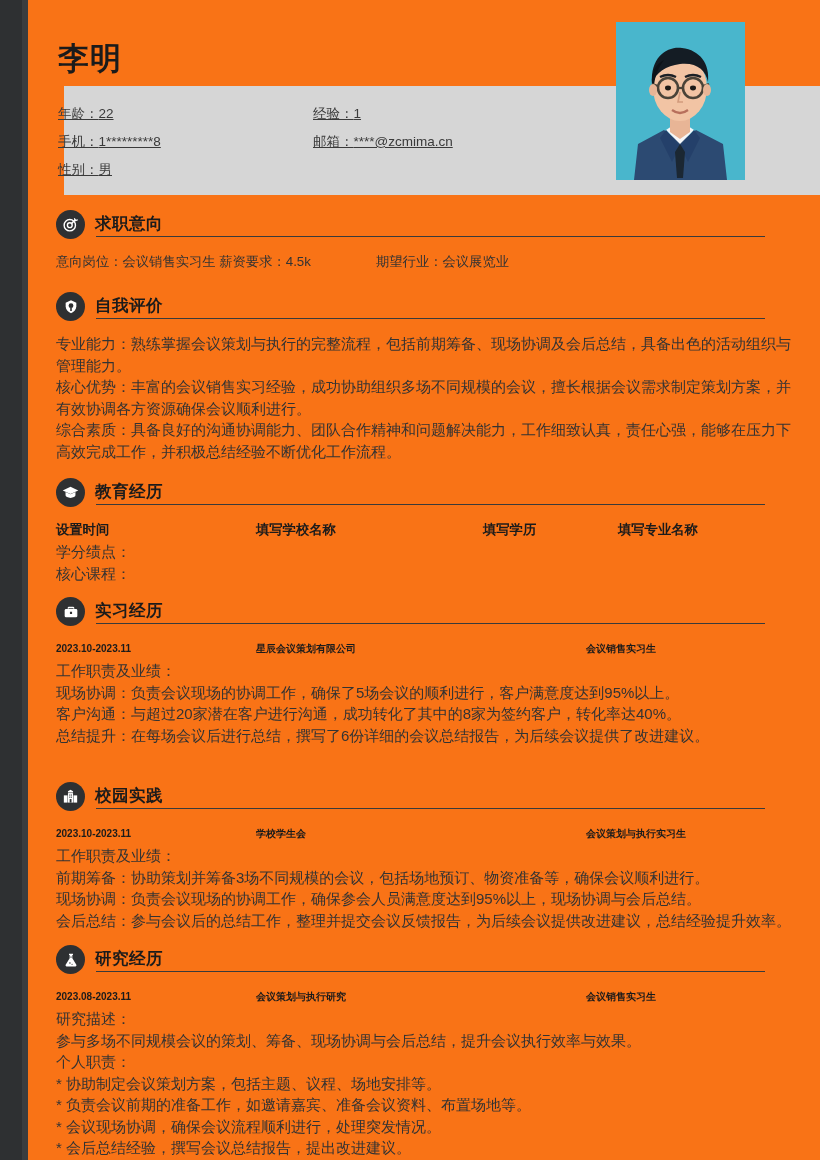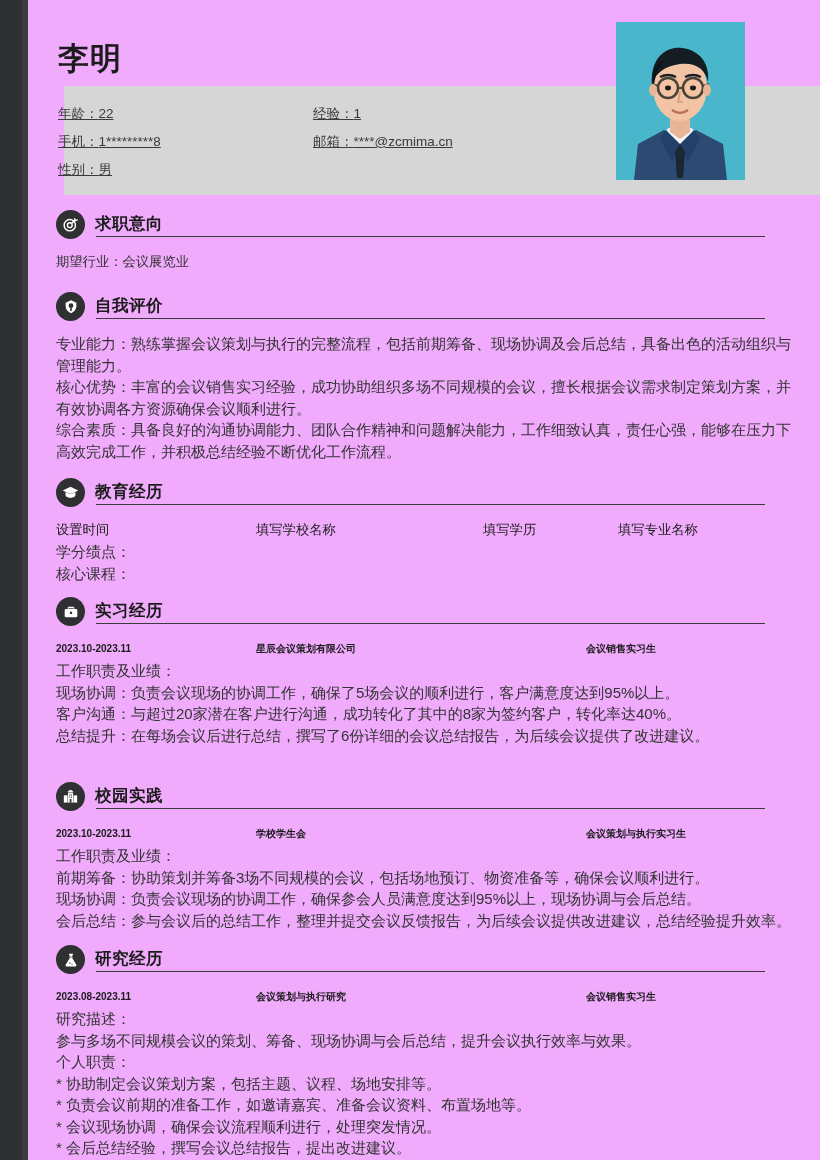--- a/index.html
+++ b/index.html
@@ -11,21 +11,21 @@
     height: 1160px;
     background: #ffffff;
     font-family: "Liberation Sans", "DejaVu Sans", sans-serif;
     color: #333333;
     overflow: hidden;
   }
   .page {
     position: relative;
     width: 820px;
     height: 1160px;
-    background: #f0abfc;
+    background: #f97316;
   }
   
   .left-rail {
     position: absolute;
     left: 0;
     top: 0;
     width: 28px;
     height: 1160px;
     background: #2e3032;
   }
@@ -151,21 +151,21 @@
     font-weight: bold;
     color: #1b1b1b;
   }
   .row3 .c-date { width: 200px; }
   .row3 .c-org  { width: 330px; }
   .row3 .c-role { flex: 1; }
   .edu-cols {
     display: flex;
     font-size: 13.3px;
     line-height: 22px;
-    font-weight: normal;
+    font-weight: bold;
     color: #1b1b1b;
   }
   .edu-cols .e1 { width: 200px; }
   .edu-cols .e2 { width: 200px; }
   .edu-cols .e3 { width: 135px; margin-left: 27px; }
   .edu-cols .e4 { flex: 1; }
   .intent-row {
     display: flex;
     font-size: 13.3px;
     line-height: 22px;
@@ -261,20 +261,21 @@
             <circle cx="11" cy="13" r="3.4"></circle>
           <path d="M13.5 10.5 L19 5" stroke-width="2.2"></path>
             <path d="M17.5 3.2 L18.9 6.6 L22.3 5.2" stroke-width="1.7"></path>
         </svg>
       </div>
       <div class="sec-title">求职意向</div>
       <div class="sec-rule"></div>
     </div>
     <div class="sec-body">
       <div class="intent-row">
+        <div class="i1">意向岗位：会议销售实习生  薪资要求：4.5k</div>
         <div class="i2">期望行业：会议展览业</div>
       </div>
     </div>
   </div>
 
   <div class="section" style="top:292px;">
     <div class="sec-head">
       <div class="sec-icon">
         <svg width="16" height="16" viewBox="0 0 24 24" fill="#ffffff">
           <path d="M12 2 L20 5.5 V11 C20 15.5 16.6 19.6 12 21.5 C7.4 19.6 4 15.5 4 11 V5.5 Z"></path>

